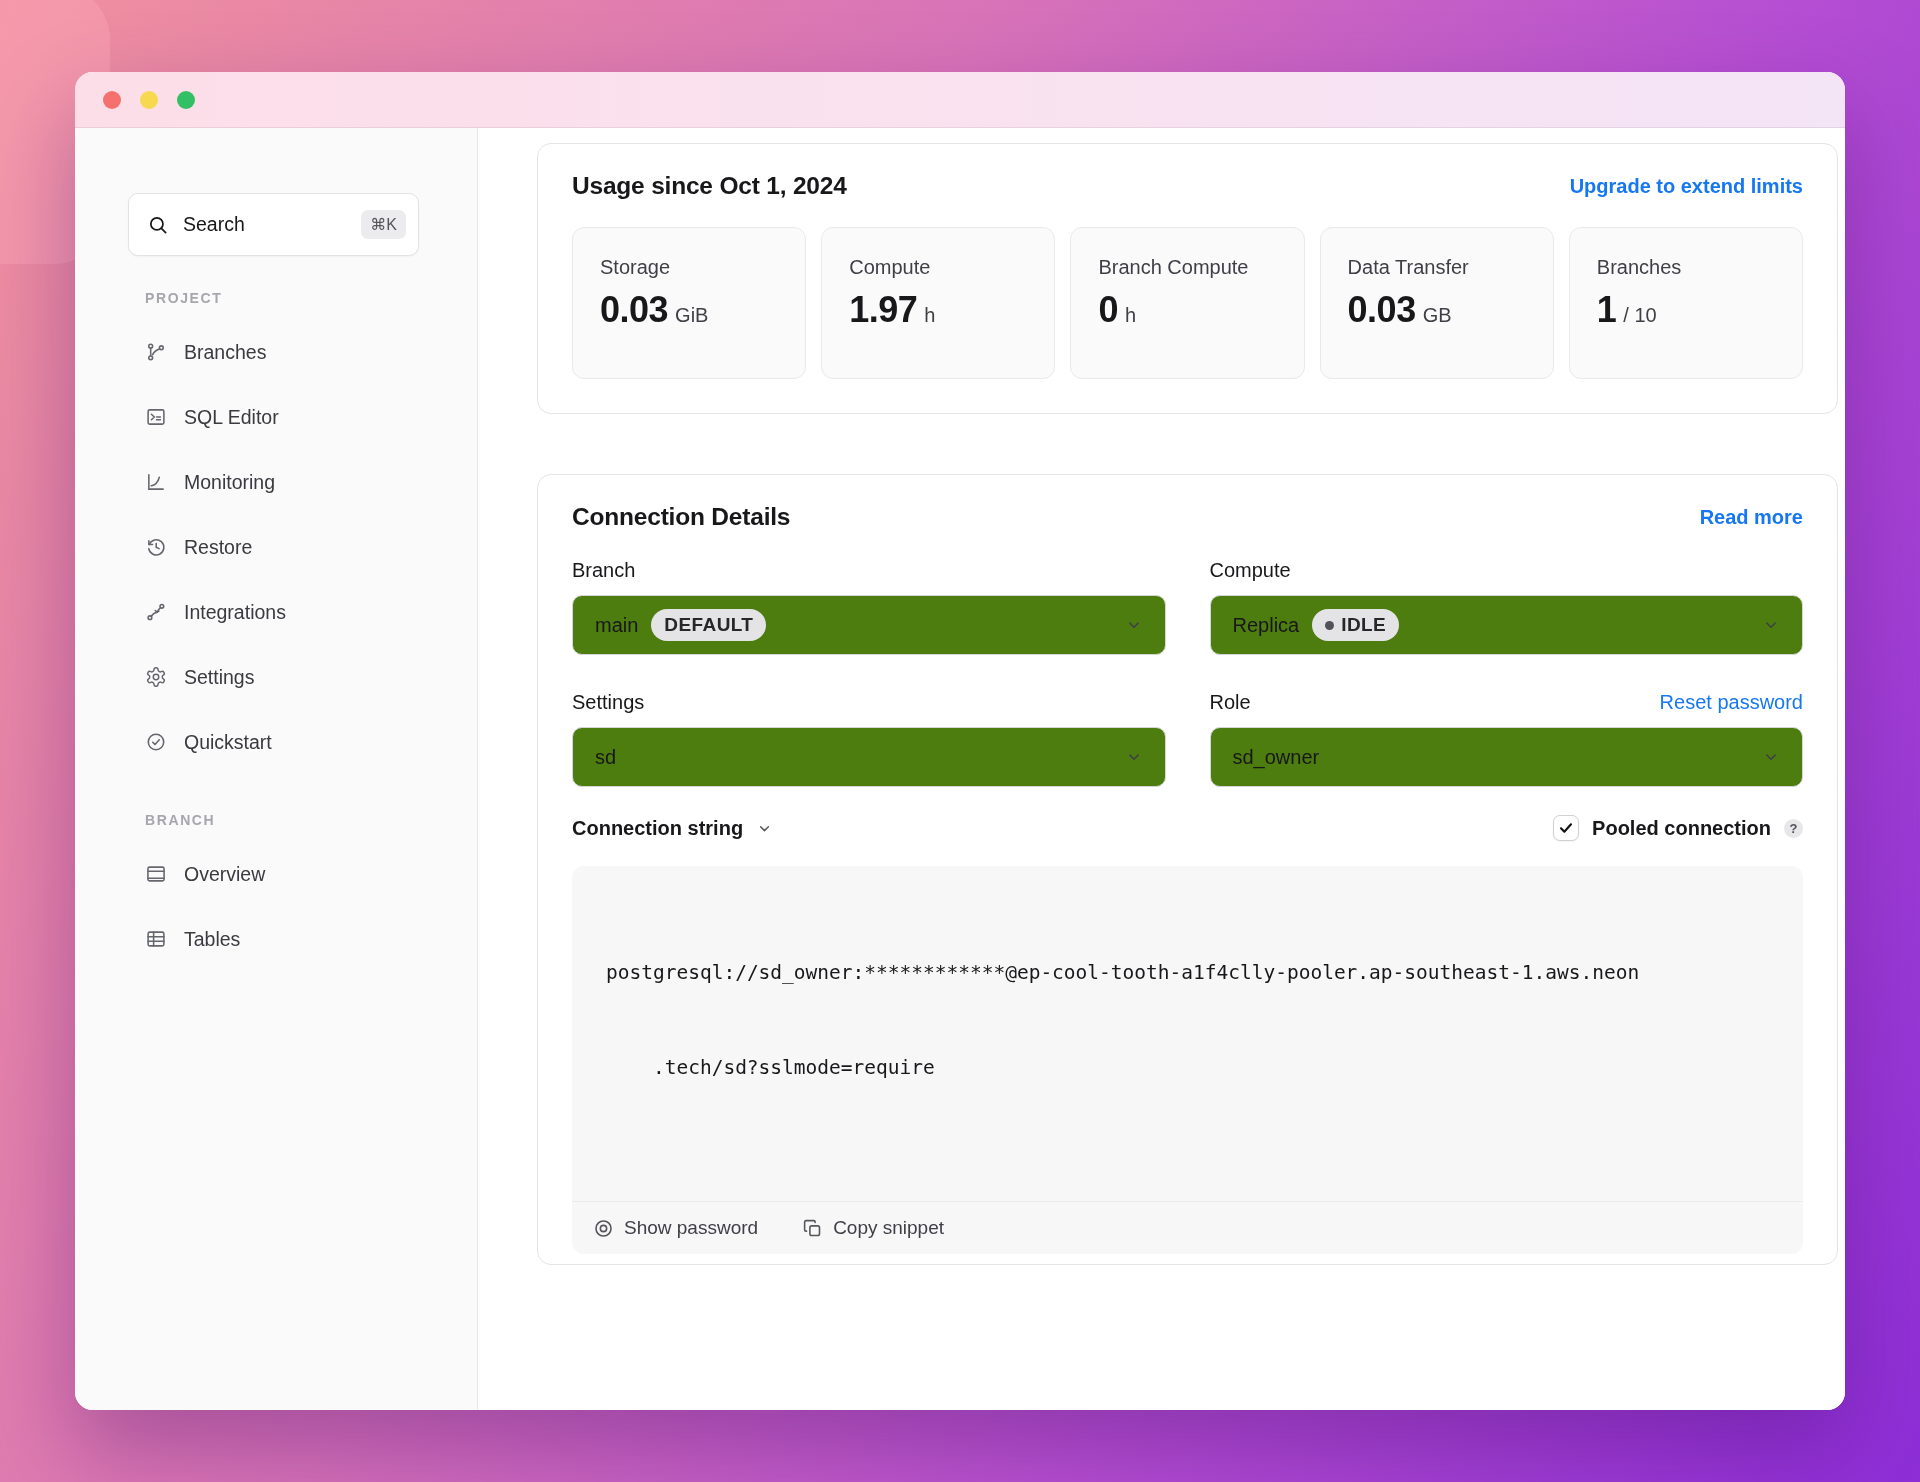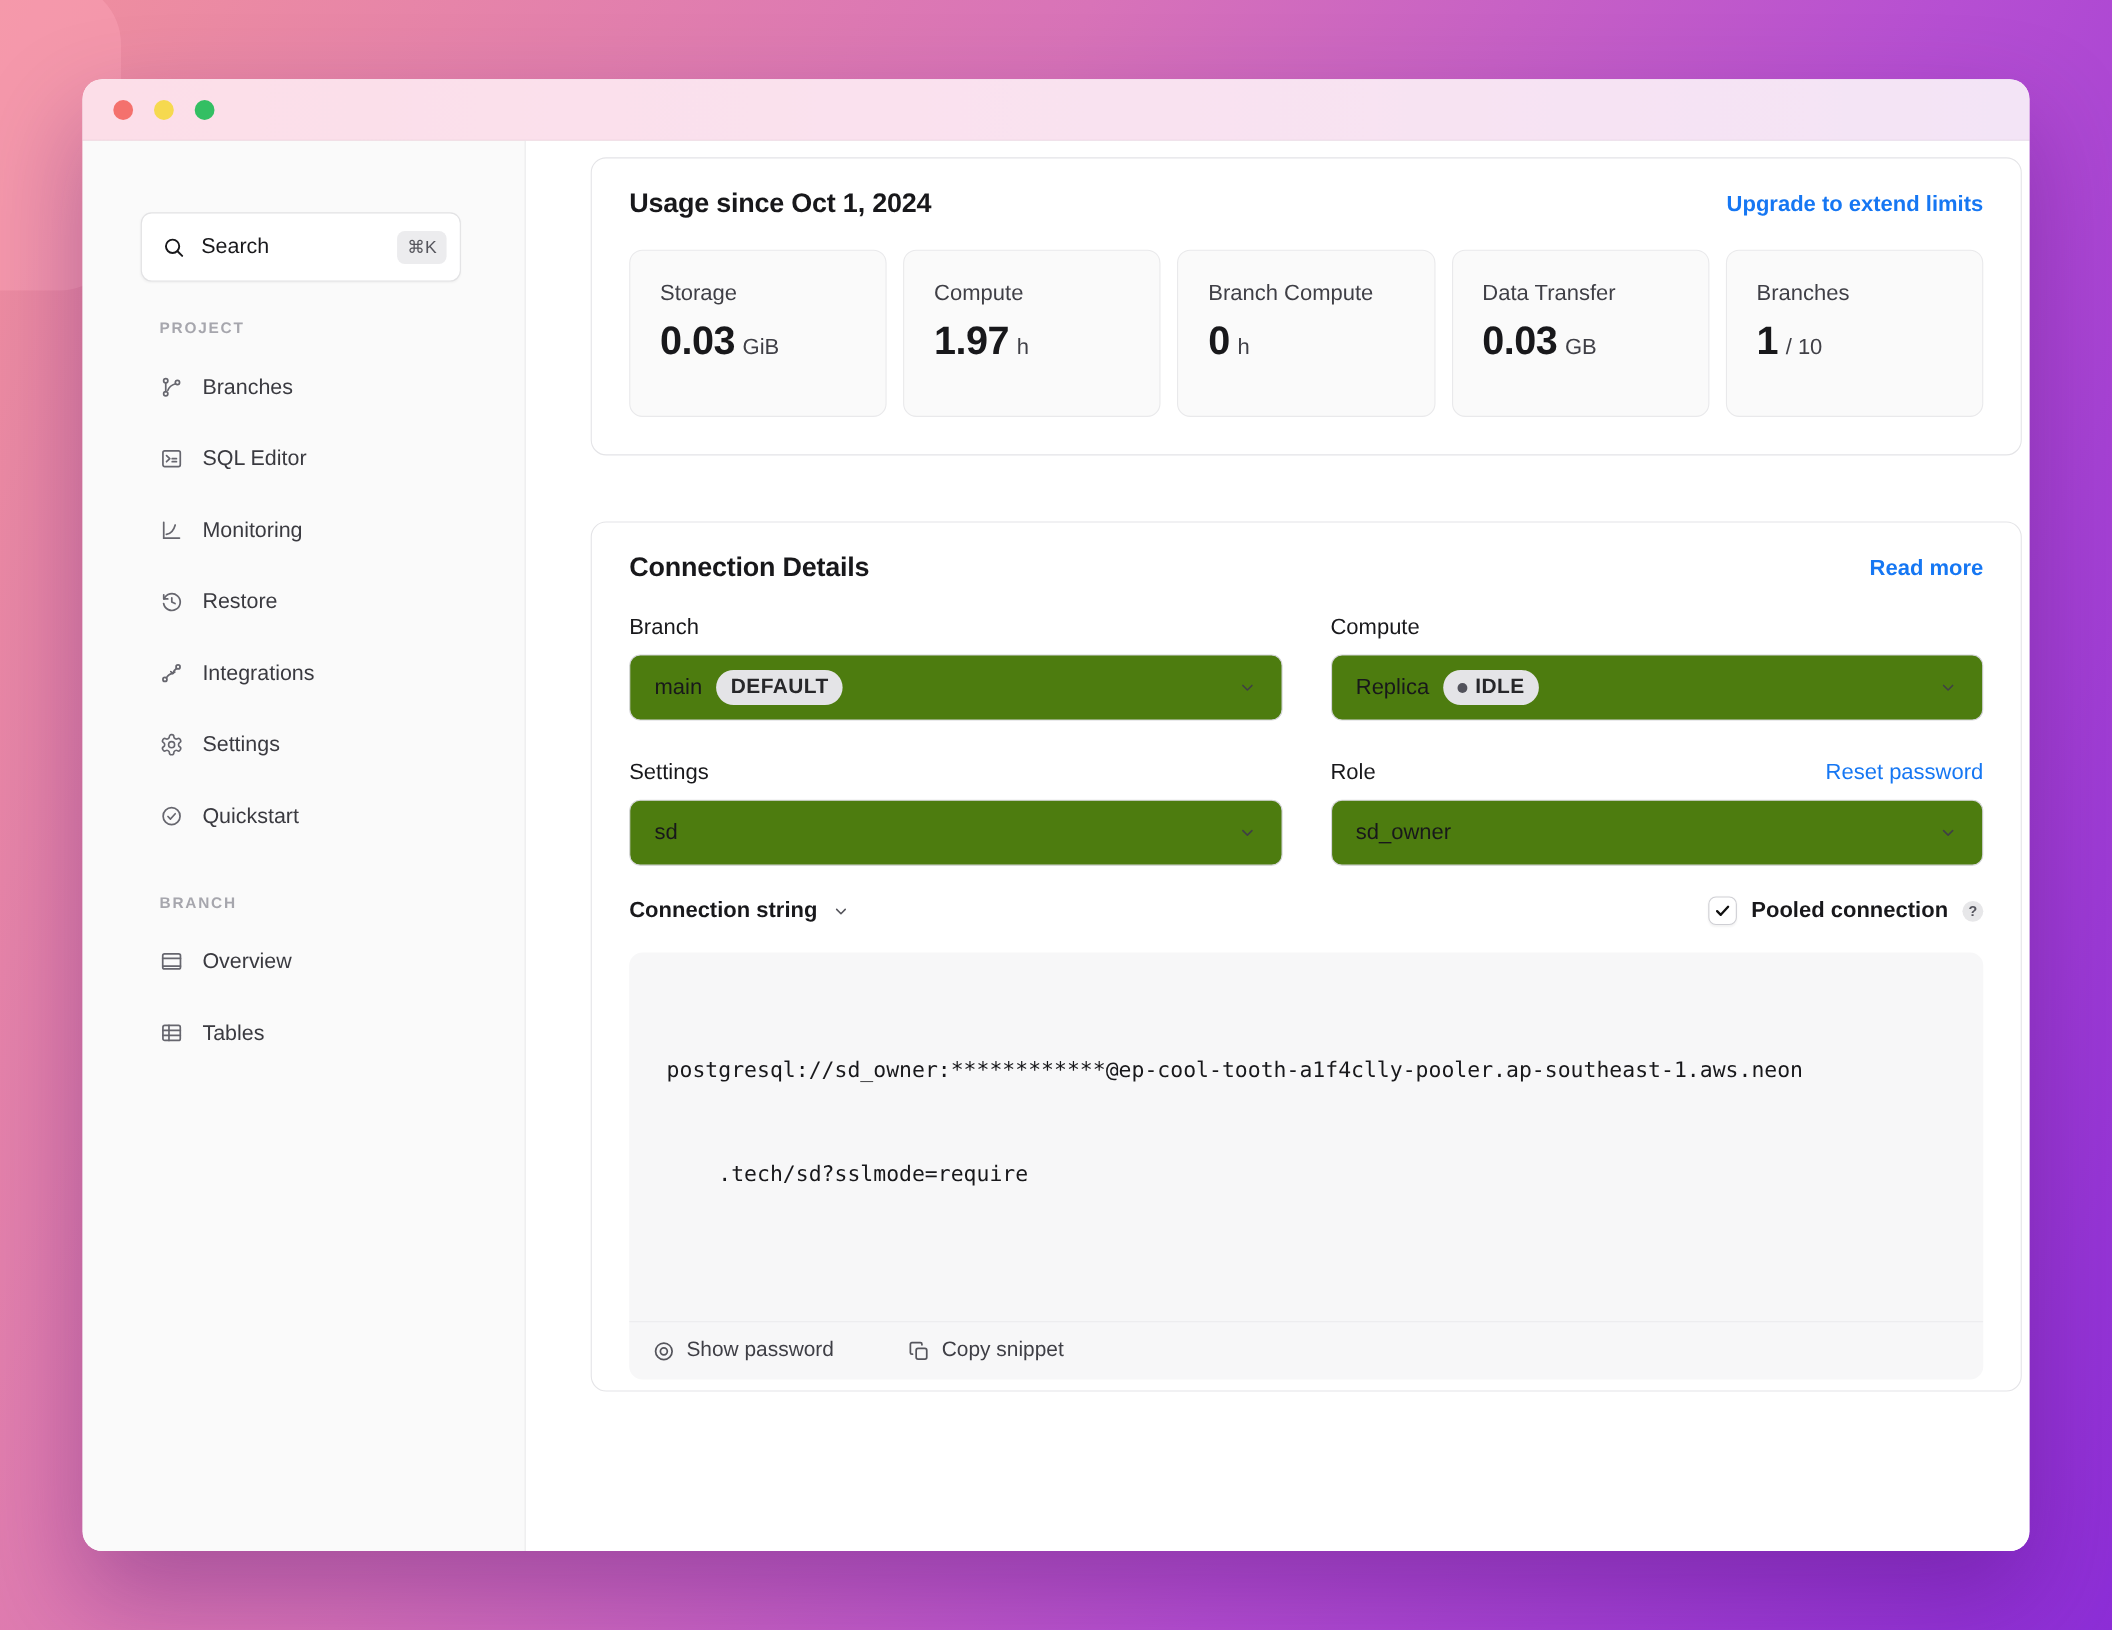--- a/index.html
+++ b/index.html
@@ -103,21 +103,21 @@
     font-size:13px; font-weight:700; display:flex; align-items:center; justify-content:center; cursor:pointer;
   }
 
   .codebox{
     margin-top:25px; background:#f7f7f8; border-radius:12px; height:388px;
     display:flex; flex-direction:column; justify-content:space-between; overflow:hidden;
   }
   .code{ padding:28px 34px 0; font-family:"DejaVu Sans Mono","Liberation Mono",monospace;
          font-size:19.5px; line-height:1.62; color:#18181b; white-space:pre; }
   .code .line2{ padding-left:4ch; }
-  .code-footer{ border-top:1px solid #ebebee; padding:15px 21px; display:flex; gap:67px; }
+  .code-footer{ border-top:1px solid #ebebee; padding:15px 21px; display:flex; gap:44px; }
   .code-btn{ display:flex; align-items:center; gap:10px; font-size:19px; color:#3f3f46;
              background:none; border:none; cursor:pointer; font-family:inherit; }
   .code-btn .icon{ color:#55555c; }
 
   .note{ margin-top:29px; font-size:19.5px; line-height:1.75; color:#18181b; max-width:1310px; }
   .note a{ color:#1677f3; text-decoration:none; cursor:pointer; }
 </style>
 </head>
 <body>
 

